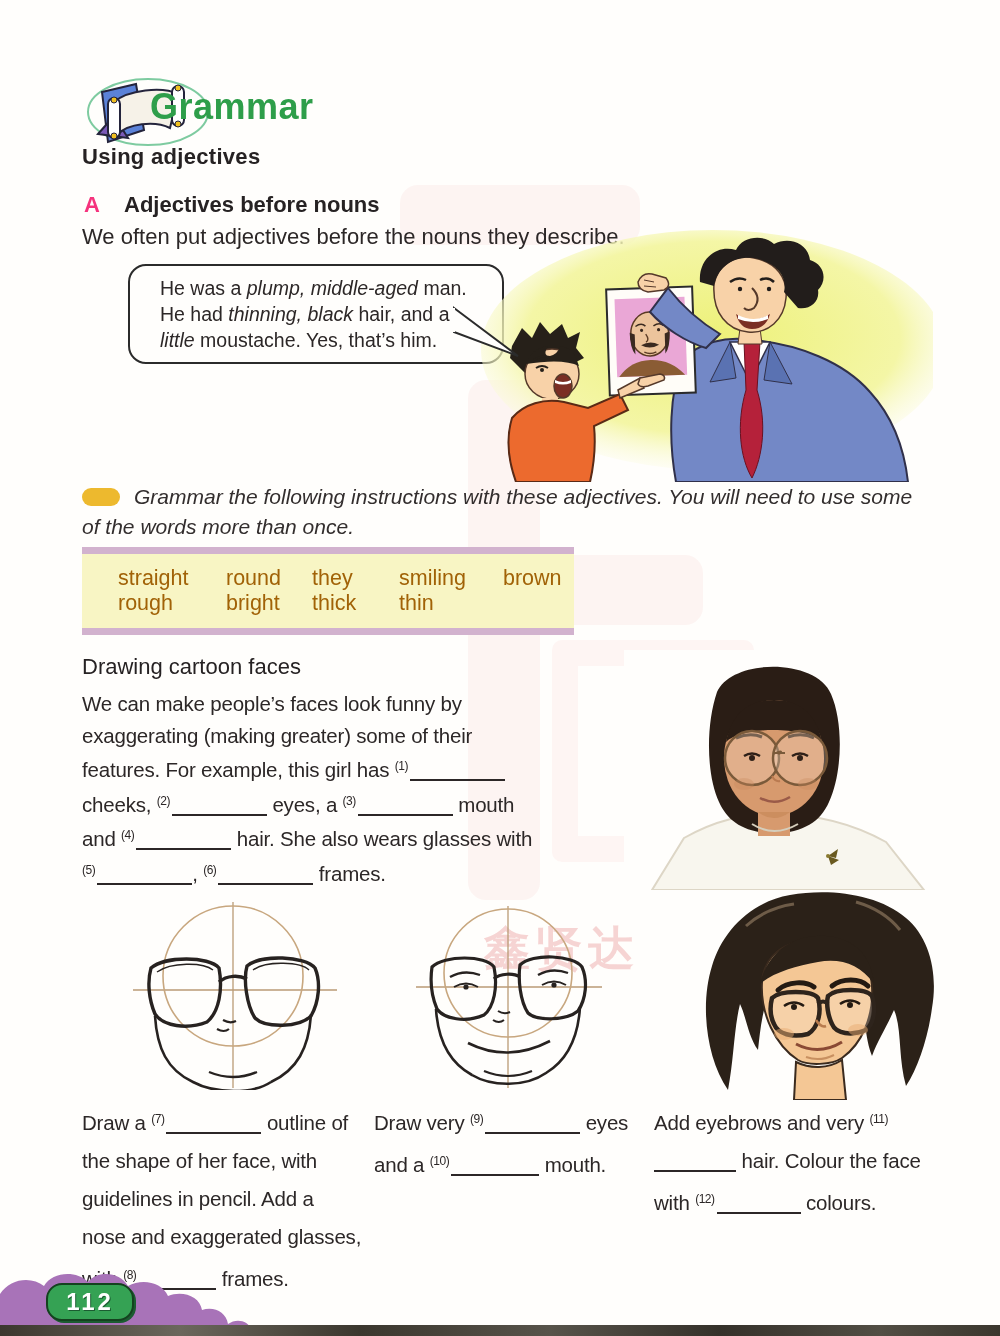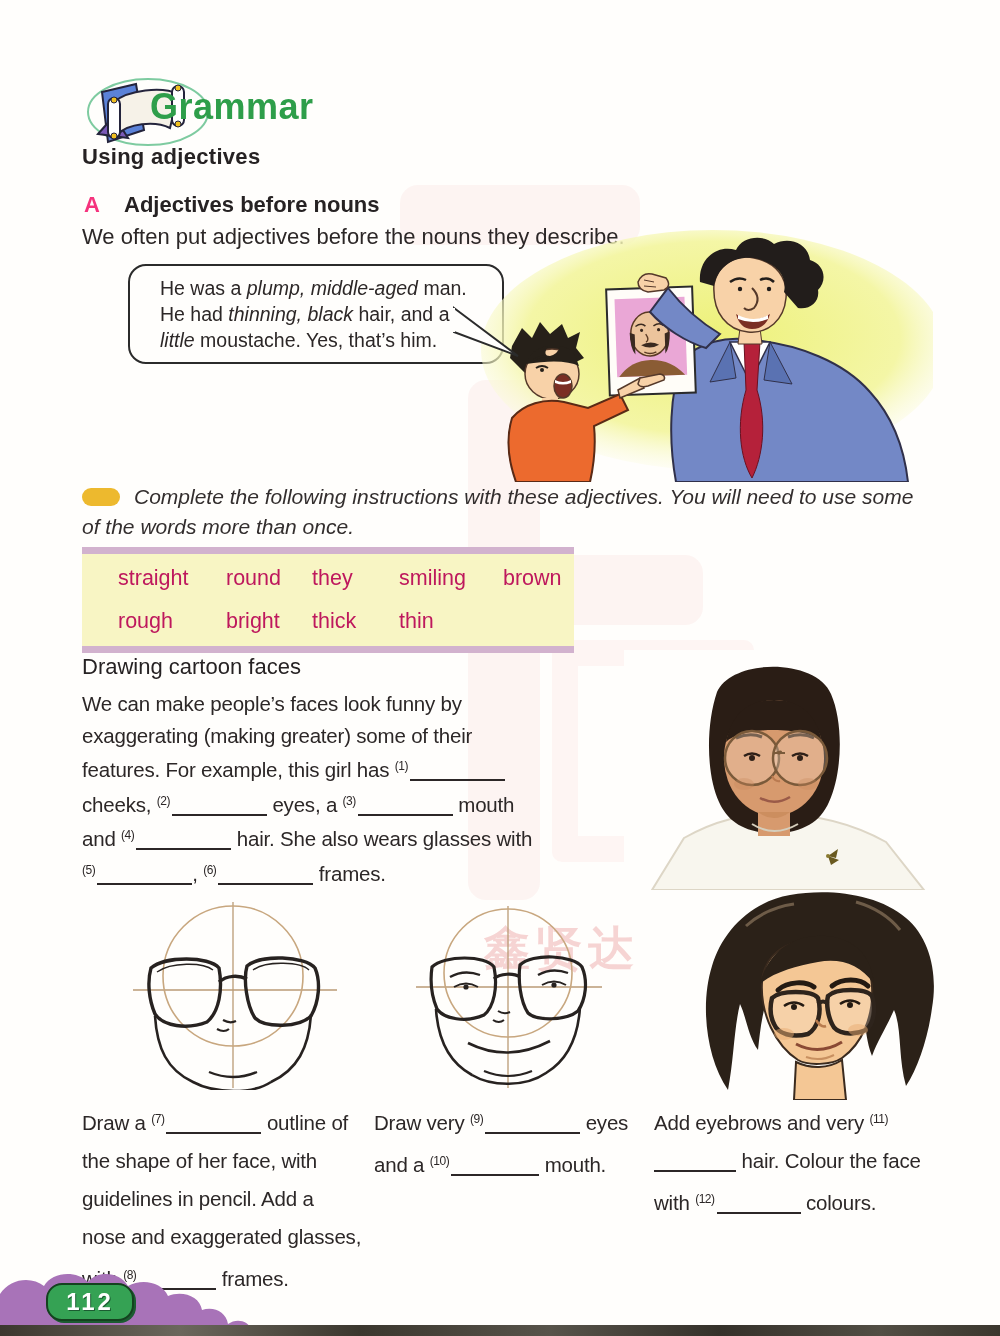--- a/index.html
+++ b/index.html
@@ -23,21 +23,21 @@
           padding:9px 30px;font-size:19.5px;line-height:26px;background:#fffefc;}
   .bubble i{font-style:italic;}
   
   .ex-intro{left:82px;top:482px;width:834px;font-size:21px;line-height:30px;font-style:italic;color:#332e2e;}
   .bullet-pill{display:inline-block;width:38px;height:18px;border-radius:9px;background:#edb92e;
                margin-right:14px;vertical-align:-2px;}
   
   .wordbank{left:82px;top:547px;width:492px;background:#f8f5c4;
             border-top:7px solid #d2b2ce;border-bottom:7px solid #d2b2ce;}
   .wb-grid{display:grid;grid-template-columns:108px 86px 87px 104px auto;
-           padding:12px 0 12px 36px;row-gap:18px;font-size:21.5px;color:#be185d;}
+           padding:12px 0 12px 36px;row-gap:0;font-size:21.5px;color:#a16207;}
   
   .draw-title{left:82px;top:654px;font-size:22px;font-weight:400;color:#262223;}
   .para{left:82px;top:688px;width:455px;font-size:20.5px;line-height:31.5px;letter-spacing:-.2px;}
   .bnum{font-size:12px;vertical-align:7px;margin-right:2px;letter-spacing:-.5px;}
   .blank{display:inline-block;width:90px;height:14px;border-bottom:2px solid #2c2727;vertical-align:-4px;}
   
   .step{top:1100px;font-size:20.5px;line-height:38px;letter-spacing:-.2px;}
   .step1{left:82px;width:280px;}
   .step2{left:374px;width:274px;}
   .step3{left:654px;width:292px;}
@@ -142,21 +142,21 @@
         <ellipse cx="95" cy="156" rx="9" ry="12" fill="#7a2e24" stroke="#55392a" stroke-width="1.5"></ellipse>
         <path d="M87,150 q8,4 16,0 l0,3 q-8,3 -16,0 Z" fill="#fff"></path>
         <path d="M74,168 l16,0 l0,10 l-16,0 Z" fill="#f8d2a8"></path>
         <path d="M44,188 C56,174 76,168 96,172 L120,178 L152,164 L160,180 L126,196 C128,216 126,234 122,252 L48,252 C40,230 38,208 44,188 Z" fill="#ec6a2e" stroke="#5a2a16" stroke-width="2"></path>
         <path d="M152,168 L176,158 L172,148 L150,160 Z" fill="#f8d2a8" stroke="#55392a" stroke-width="1.5"></path>
         <path d="M172,148 l20,-4 q6,1 4,6 l-16,6 q-8,2 -10,-2 Z" fill="#f8d2a8" stroke="#55392a" stroke-width="1.5"></path>
       </g>
     </svg>
 
     <div class="abs ex-intro">
-      <span class="bullet-pill"></span><span>Complete the following instructions with these adjectives. You will need to use some of the words more than once.</span>
+      <span class="bullet-pill"></span><span>Grammar the following instructions with these adjectives. You will need to use some of the words more than once.</span>
     </div>
 
     <div class="abs wordbank">
       <div class="wb-grid">
         <span>straight</span>
         <span>round</span>
         <span>they</span>
         <span>smiling</span>
         <span>brown</span>
         <span>rough</span>

